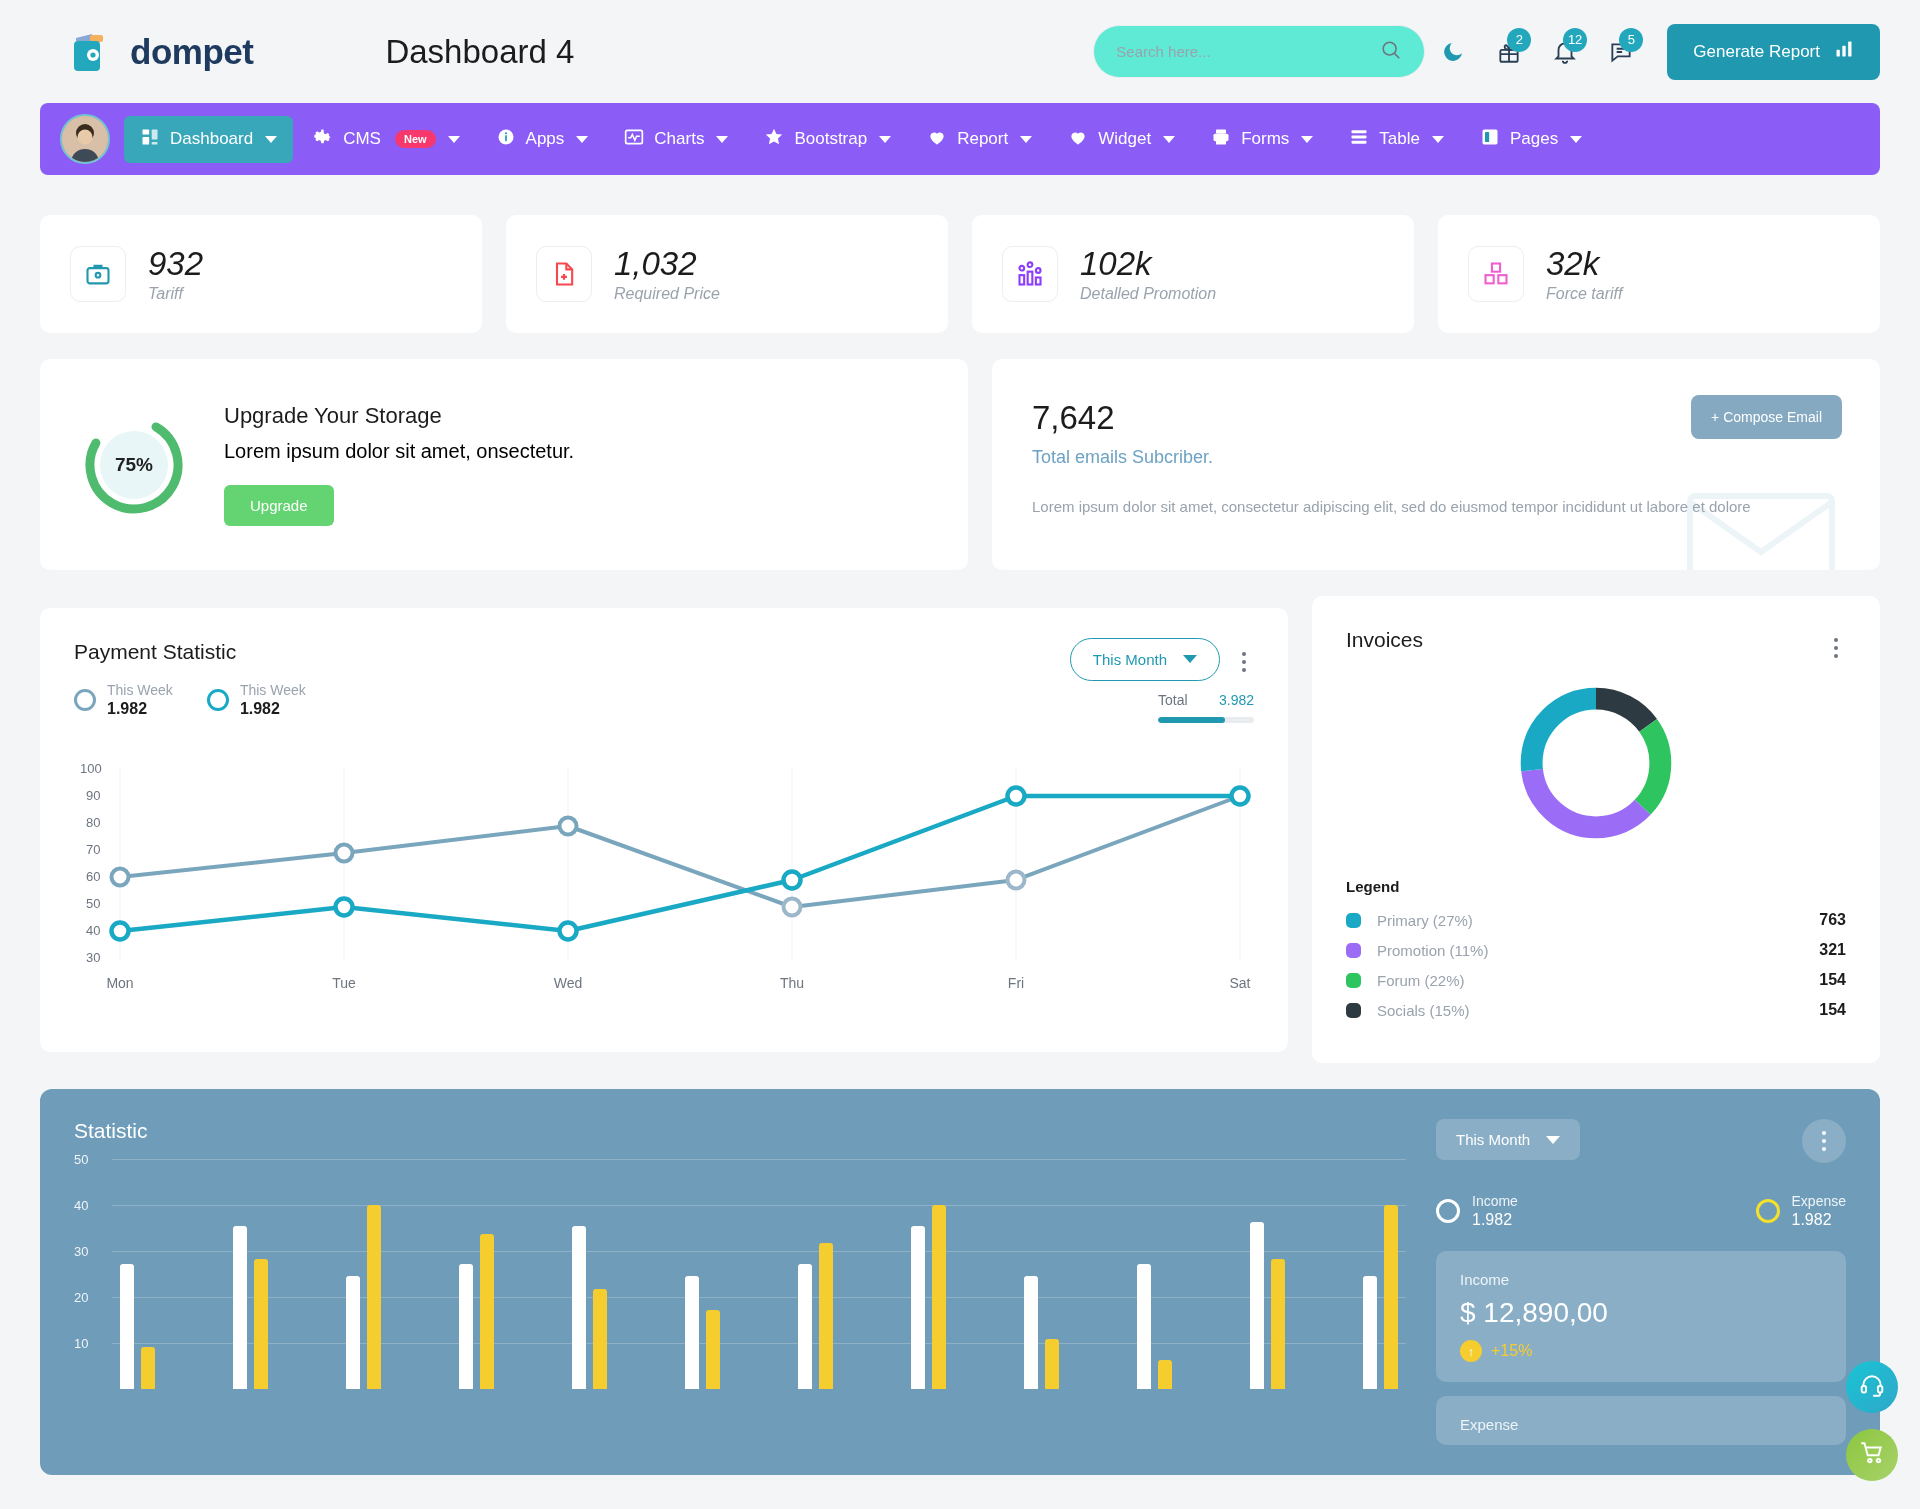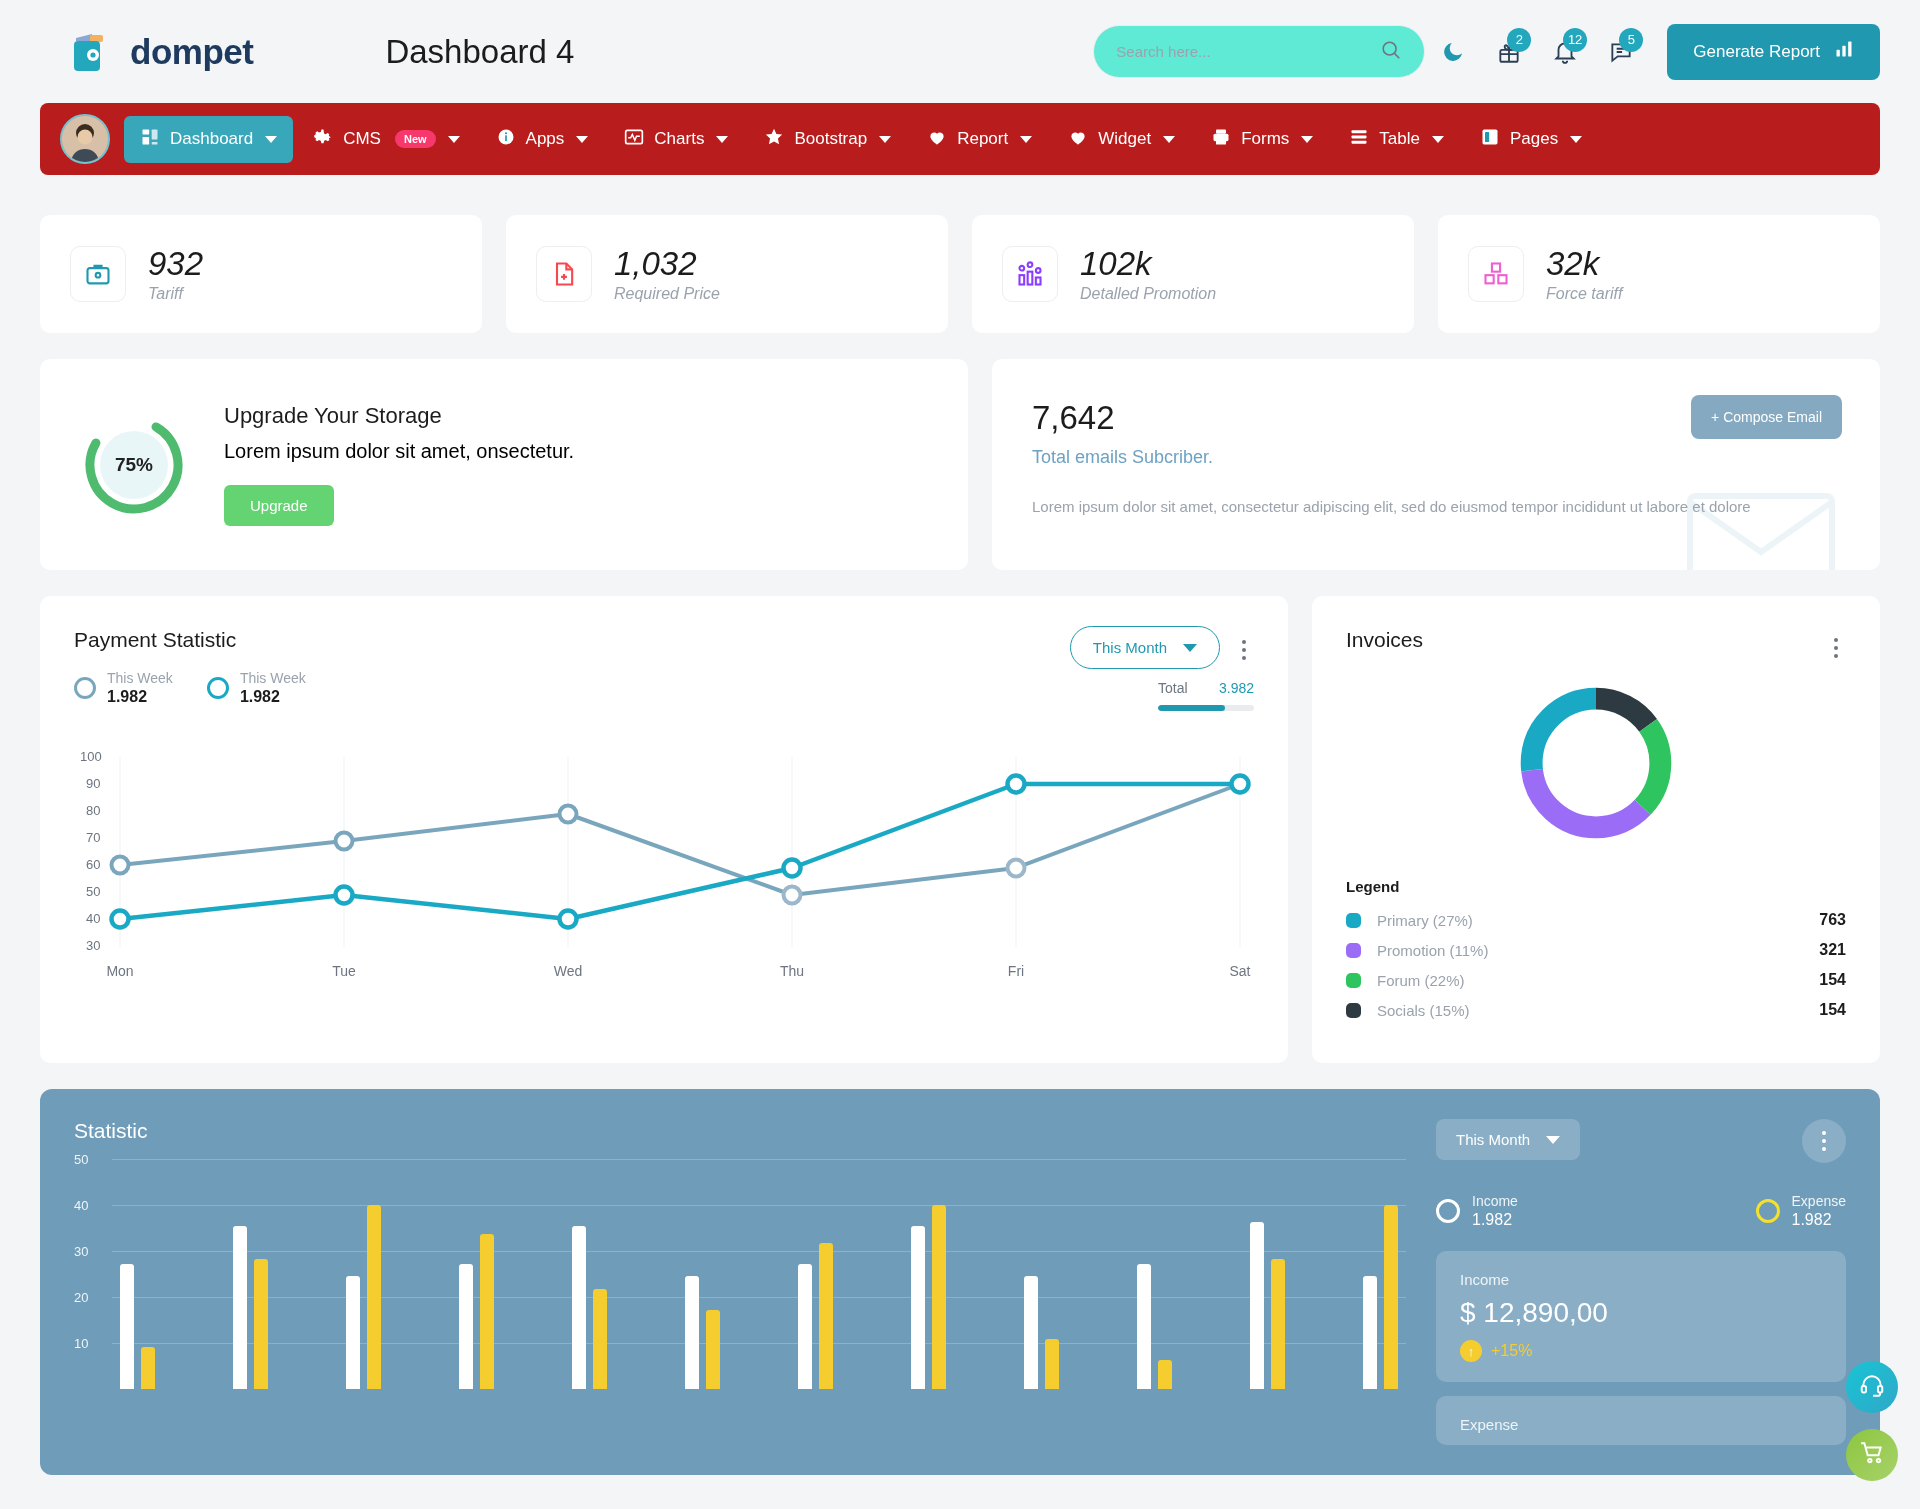--- a/index.html
+++ b/index.html
@@ -36,21 +36,21 @@
     display: flex; align-items: center; justify-content: center; padding: 0 5px; font-weight: 500;
   }
   .gen-btn {
     height: 56px; background: #2099b0; color: #fff; border-radius: 8px;
     display: flex; align-items: center; gap: 14px; padding: 0 26px;
     font-size: 17px; margin-left: 18px; cursor: pointer;
   }
 
   
   .navbar {
-    margin: 0 40px; height: 72px; background: #b91c1c; border-radius: 8px;
+    margin: 0 40px; height: 72px; background: #8b5cf6; border-radius: 8px;
     display: flex; align-items: center; padding: 0 20px; gap: 4px;
   }
   .avatar {
     width: 50px; height: 50px; border-radius: 50%; border: 2px solid #72c4d2;
     background: #c8a98c; overflow: hidden; position: relative; flex: none; margin-right: 10px;
   }
   .nav-item {
     display: flex; align-items: center; gap: 10px; padding: 11px 16px;
     color: #fff; font-size: 17px; border-radius: 6px; cursor: pointer; white-space: nowrap;
   }
@@ -104,21 +104,21 @@
   .email-sub { font-size: 18px; color: #6da2c4; margin-top: 10px; }
   .email-desc { font-size: 15px; color: #9aa3ad; margin-top: 30px; position: relative; z-index: 2; }
   .compose-btn {
     position: absolute; top: 36px; right: 38px; background: #84a9c0; color: #fff;
     border: none; border-radius: 8px; padding: 14px 20px; font-size: 14px; cursor: pointer;
     font-family: "Liberation Sans", sans-serif;
   }
   .env-deco { position: absolute; right: 44px; bottom: -30px; opacity: .5; }
 
   
-  .row3 { display: flex; gap: 24px; margin-top: 26px; }
+  .row3 { display: flex; gap: 24px; margin-top: 26px; align-items: center; }
   .pay-card { flex: 1; background: #fff; border-radius: 10px; padding: 32px 34px; position: relative; }
   .card-title { font-size: 21px; color: #1c1c1c; }
   .legend-row { display: flex; gap: 34px; margin-top: 18px; }
   .legend-it { display: flex; align-items: center; gap: 11px; }
   .lring { width: 22px; height: 22px; border-radius: 50%; border: 3px solid; flex: none; }
   .lname { font-size: 14px; color: #9aa3ad; }
   .lval { font-size: 16px; color: #1c1c1c; font-weight: 600; margin-top: 2px; }
 
   .pay-controls { position: absolute; top: 30px; right: 34px; display: flex; align-items: flex-start; gap: 14px; }
   .month-sel {

